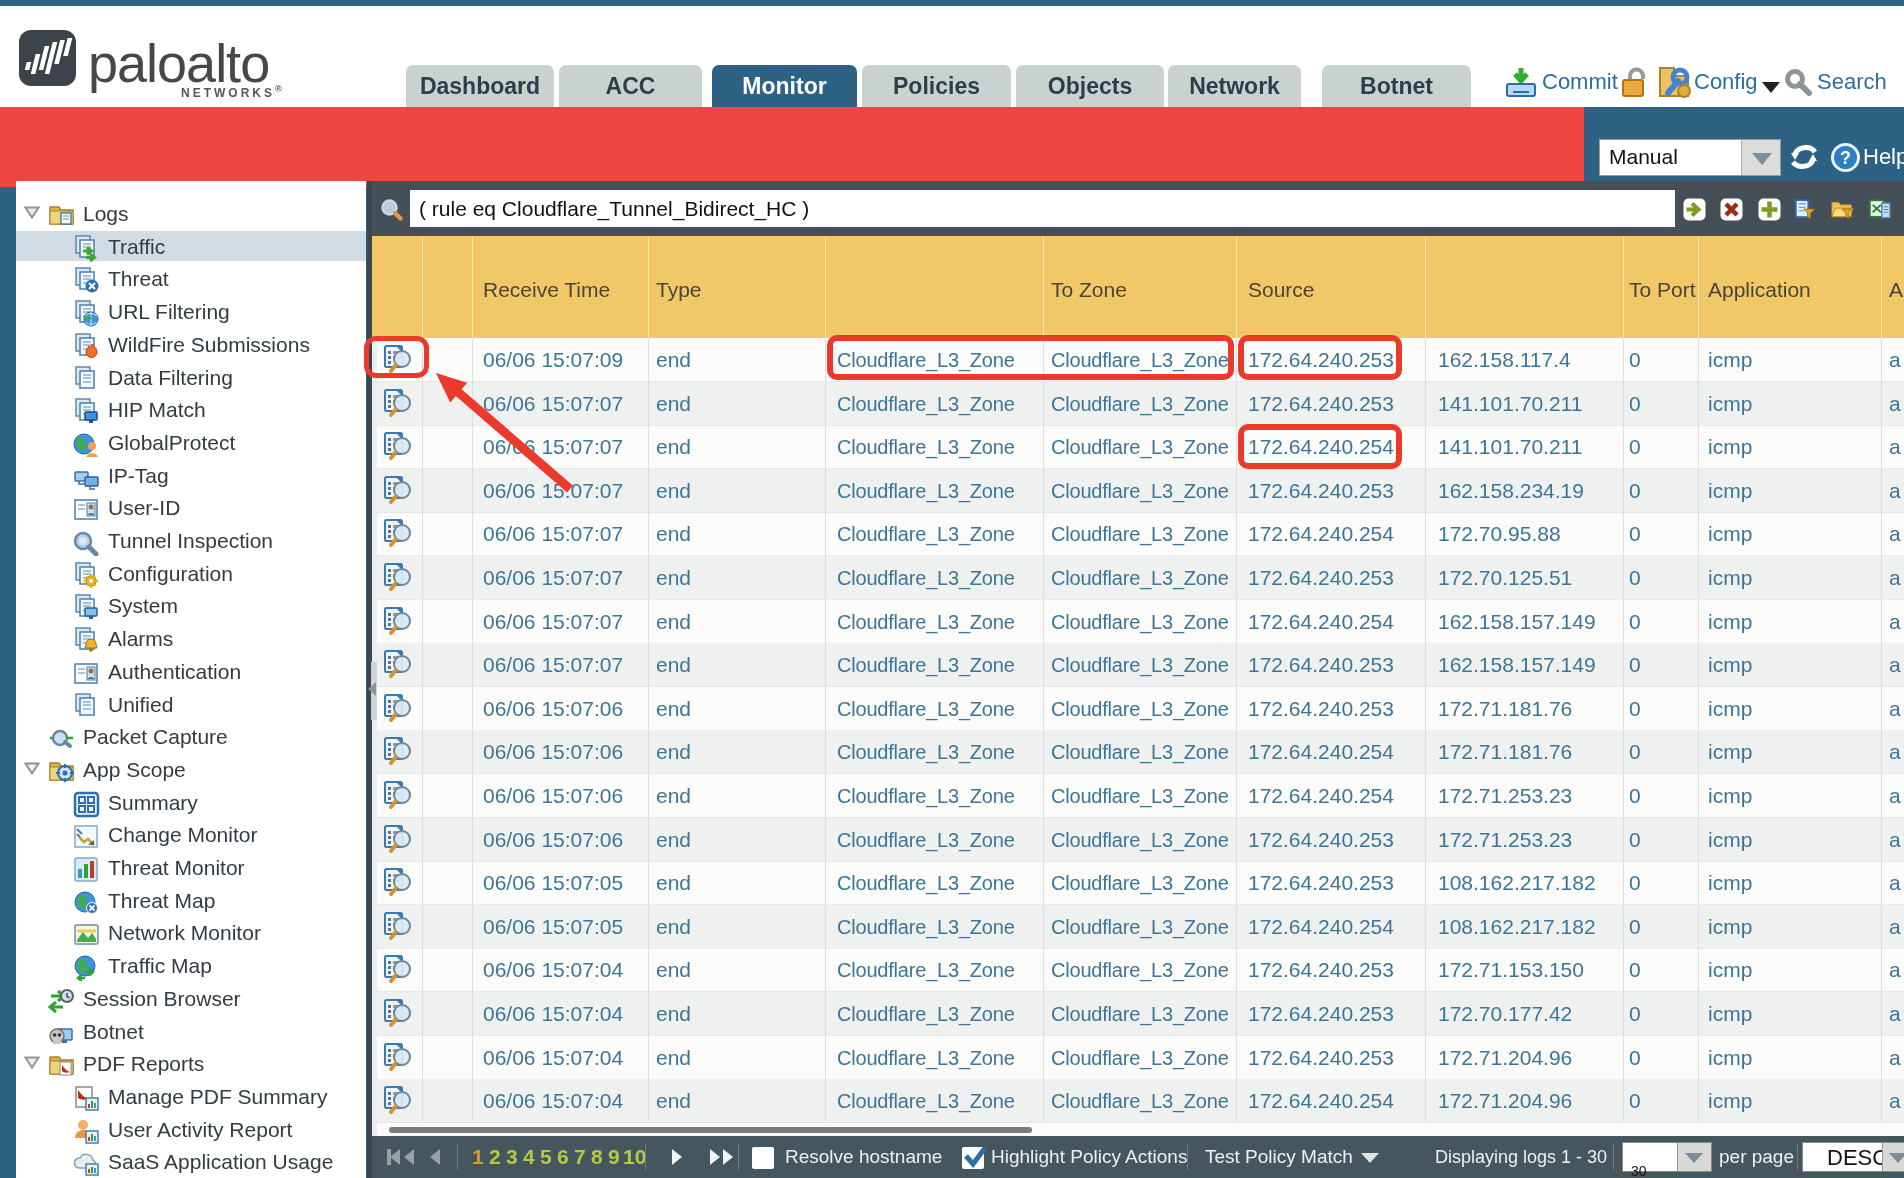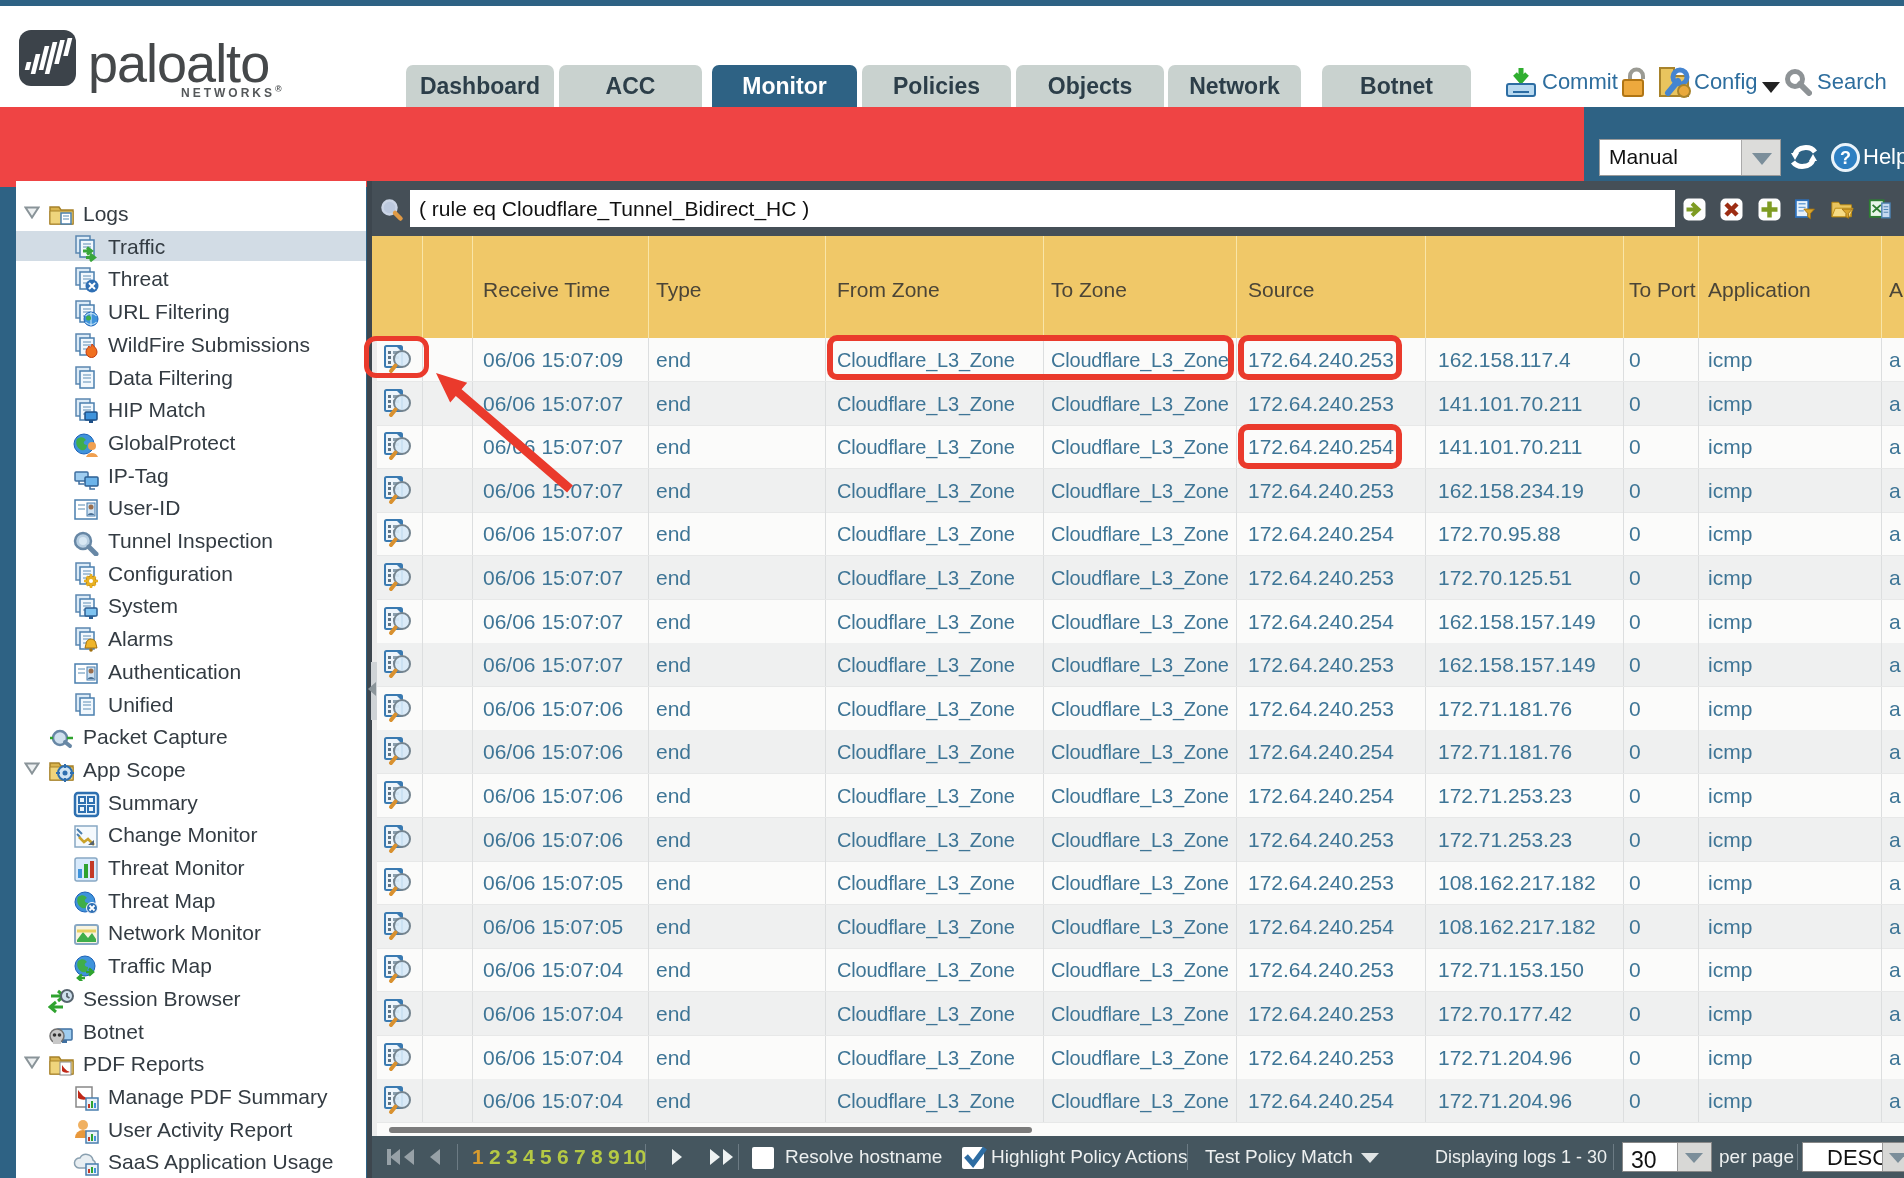--- a/index.html
+++ b/index.html
@@ -43,21 +43,21 @@
 .vlineh { position:absolute; top:0; width:1px; height:102px; background:rgba(255,248,210,0.6); }
 .rowline { position:absolute; left:0; width:1527px; height:1px; background:#e7e8e8; }
 .ricon { position:absolute; left:6px; top:7px; }
 #scrollthumb { position:absolute; left:389px; top:1127px; width:643px; height:6px; background:#7b7b7b; border-radius:3px; }
 #bottombar { position:absolute; left:377px; top:1136px; width:1527px; height:42px; background:#45565f; }
 .bb { position:absolute; font-size:19px; color:#edf0f0; top:0; height:42px; line-height:42px; }
 .bbsep { position:absolute; top:8px; width:1px; height:26px; background:#6c7b84; }
 .pgnum { font-size:21px; font-weight:bold; color:#b5c944; }
 .cb { position:absolute; top:11px; width:22px; height:22px; background:#fff; border-radius:2px; }
 #cnt30 { position:absolute; left:1622px; top:1142px; width:90px; height:30px; background:#fff; border:1px solid #888; }
-#cnt30 .txt { position:absolute; left:8px; top:4px; font-size:23px; color:#111; }
+#cnt30 .txt { position:absolute; left:8px; top:20px; font-size:14px; color:#111; }
 #cnt30 .btn { position:absolute; right:0; top:0; width:34px; height:28px; background:#d8d8d6; border-left:1px solid #999; }
 #cnt30 .btn:after { content:""; position:absolute; left:7px; top:10px; border-left:9px solid transparent; border-right:9px solid transparent; border-top:10px solid #7b8e9a; }
 #desc { position:absolute; left:1802px; top:1142px; width:102px; height:30px; background:#fff; border:1px solid #888; }
 #desc .txt { position:absolute; left:10px; top:2px; font-size:22px; color:#111;margin-left:14px; }
 #desc .btn { position:absolute; left:79px; top:0; width:30px; height:28px; background:#d8d8d6; border-left:1px solid #999; }
 #desc .btn:after { content:""; position:absolute; left:6px; top:10px; border-left:9px solid transparent; border-right:9px solid transparent; border-top:10px solid #7b8e9a; }
 .redbox { position:absolute; border:6px solid #ea3a2c; border-radius:10px; }
 </style>
 </head>
 <body>
@@ -413,21 +413,20 @@
 <svg class="fico" style="left:1868px" viewBox="0 0 25 24">
     <rect x="1" y="1" width="17" height="20" fill="#2e7d32"></rect>
     <rect x="3" y="3" width="13" height="16" fill="#e8f5e9"></rect>
     <path d="M5 7 l9 8 M14 7 l-9 8" stroke="#2e7d32" stroke-width="2"></path>
     <rect x="15" y="5" width="9" height="16" fill="#c5d9f1" stroke="#4a7fae" stroke-width="1.5"></rect>
     <path d="M17 9 h5 M17 12 h5 M17 15 h5" stroke="#4a7fae" stroke-width="1"></path>
   </svg>
 <div id="thead">
 <div class="hl" style="left:106px">Receive Time</div>
 <div class="hl" style="left:279px">Type</div>
-<div class="hl" style="left:460px">From Zone</div>
 <div class="hl" style="left:674px">To Zone</div>
 <div class="hl" style="left:871px">Source</div>
 <div class="hl" style="left:1252px">To Port</div>
 <div class="hl" style="left:1331px">Application</div>
 <div class="hl" style="left:1512px">A</div>
 <div class="vlineh" style="left:45px"></div>
 <div class="vlineh" style="left:95px"></div>
 <div class="vlineh" style="left:271px"></div>
 <div class="vlineh" style="left:448px"></div>
 <div class="vlineh" style="left:666px"></div>

